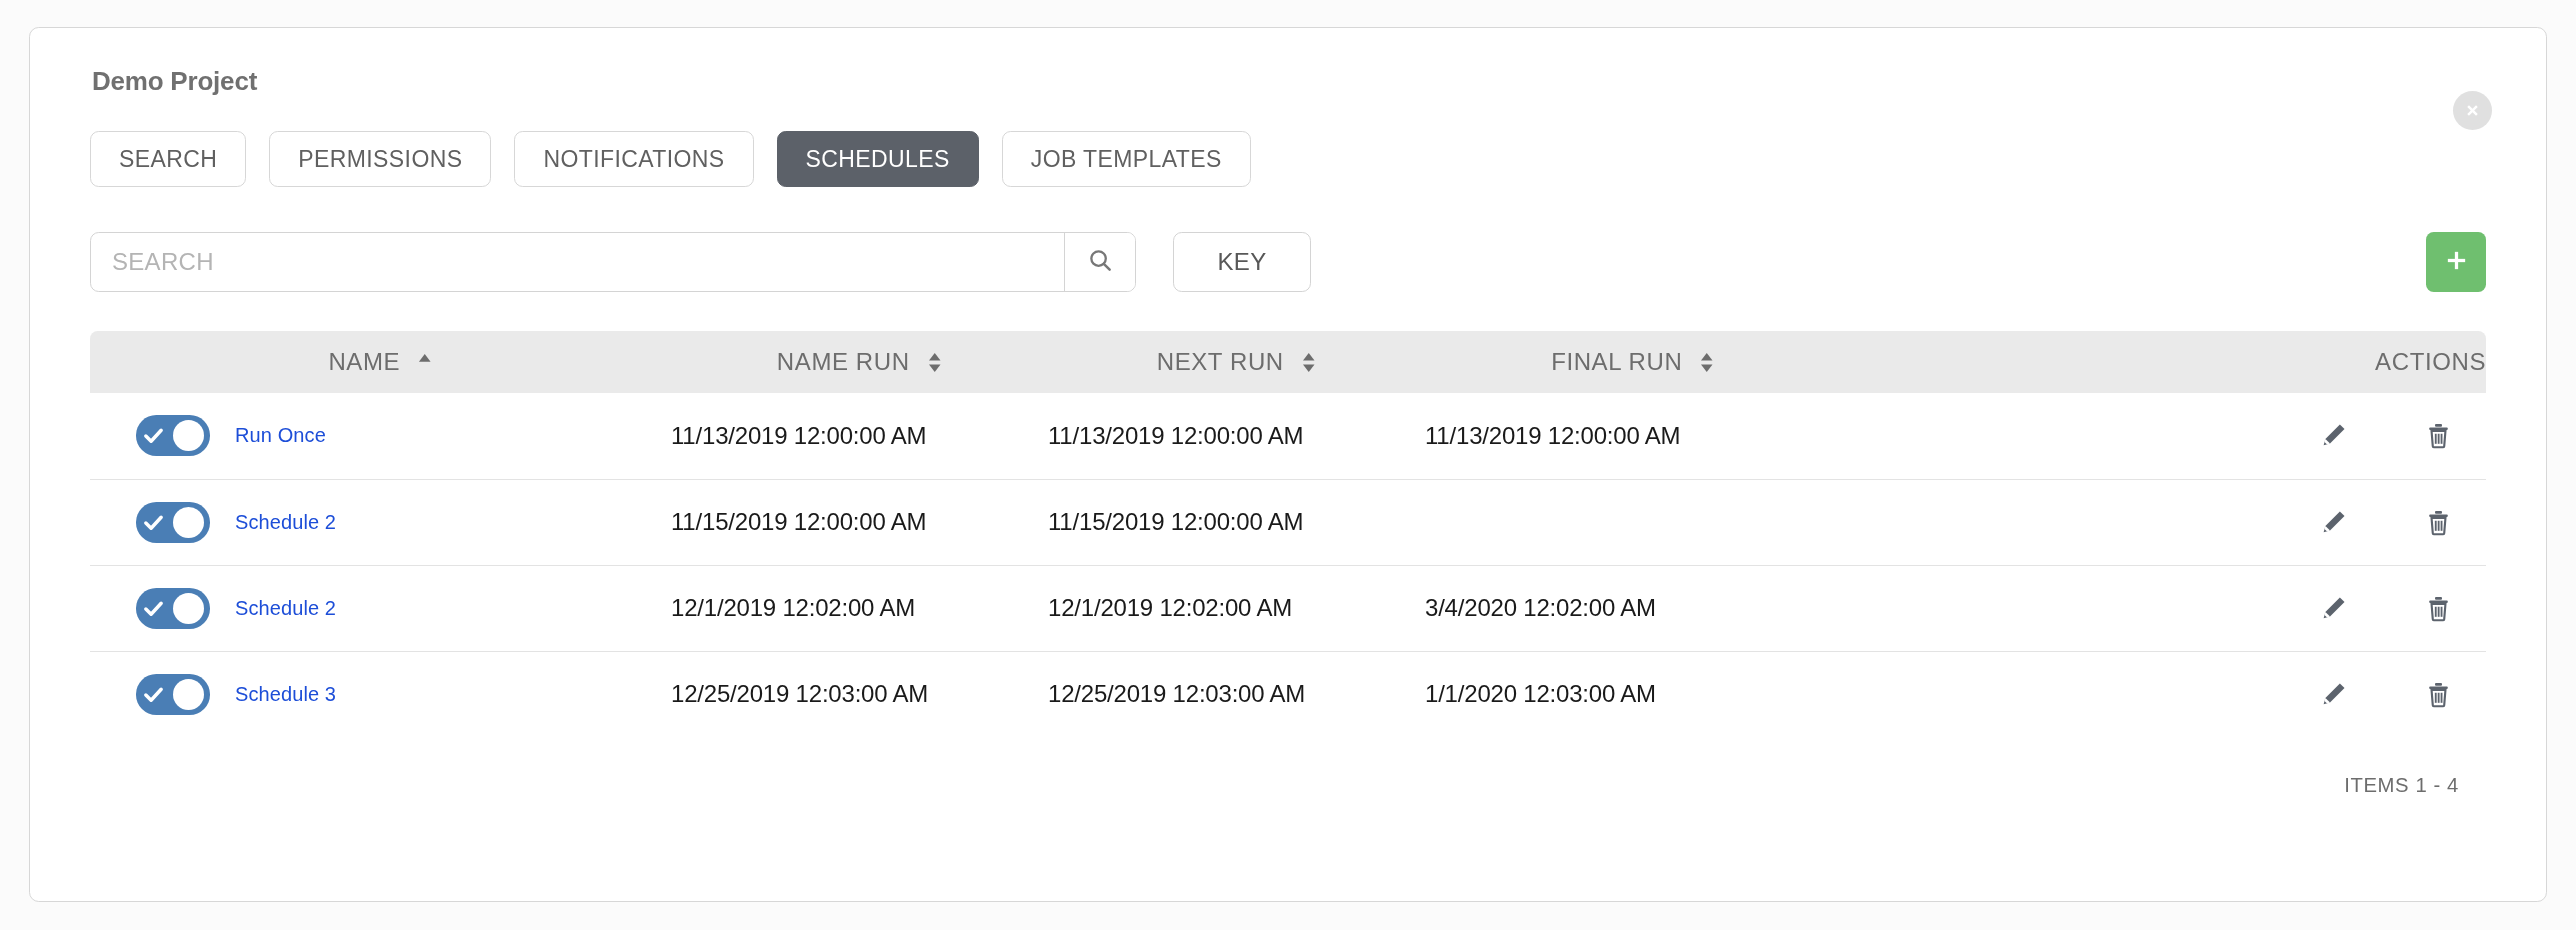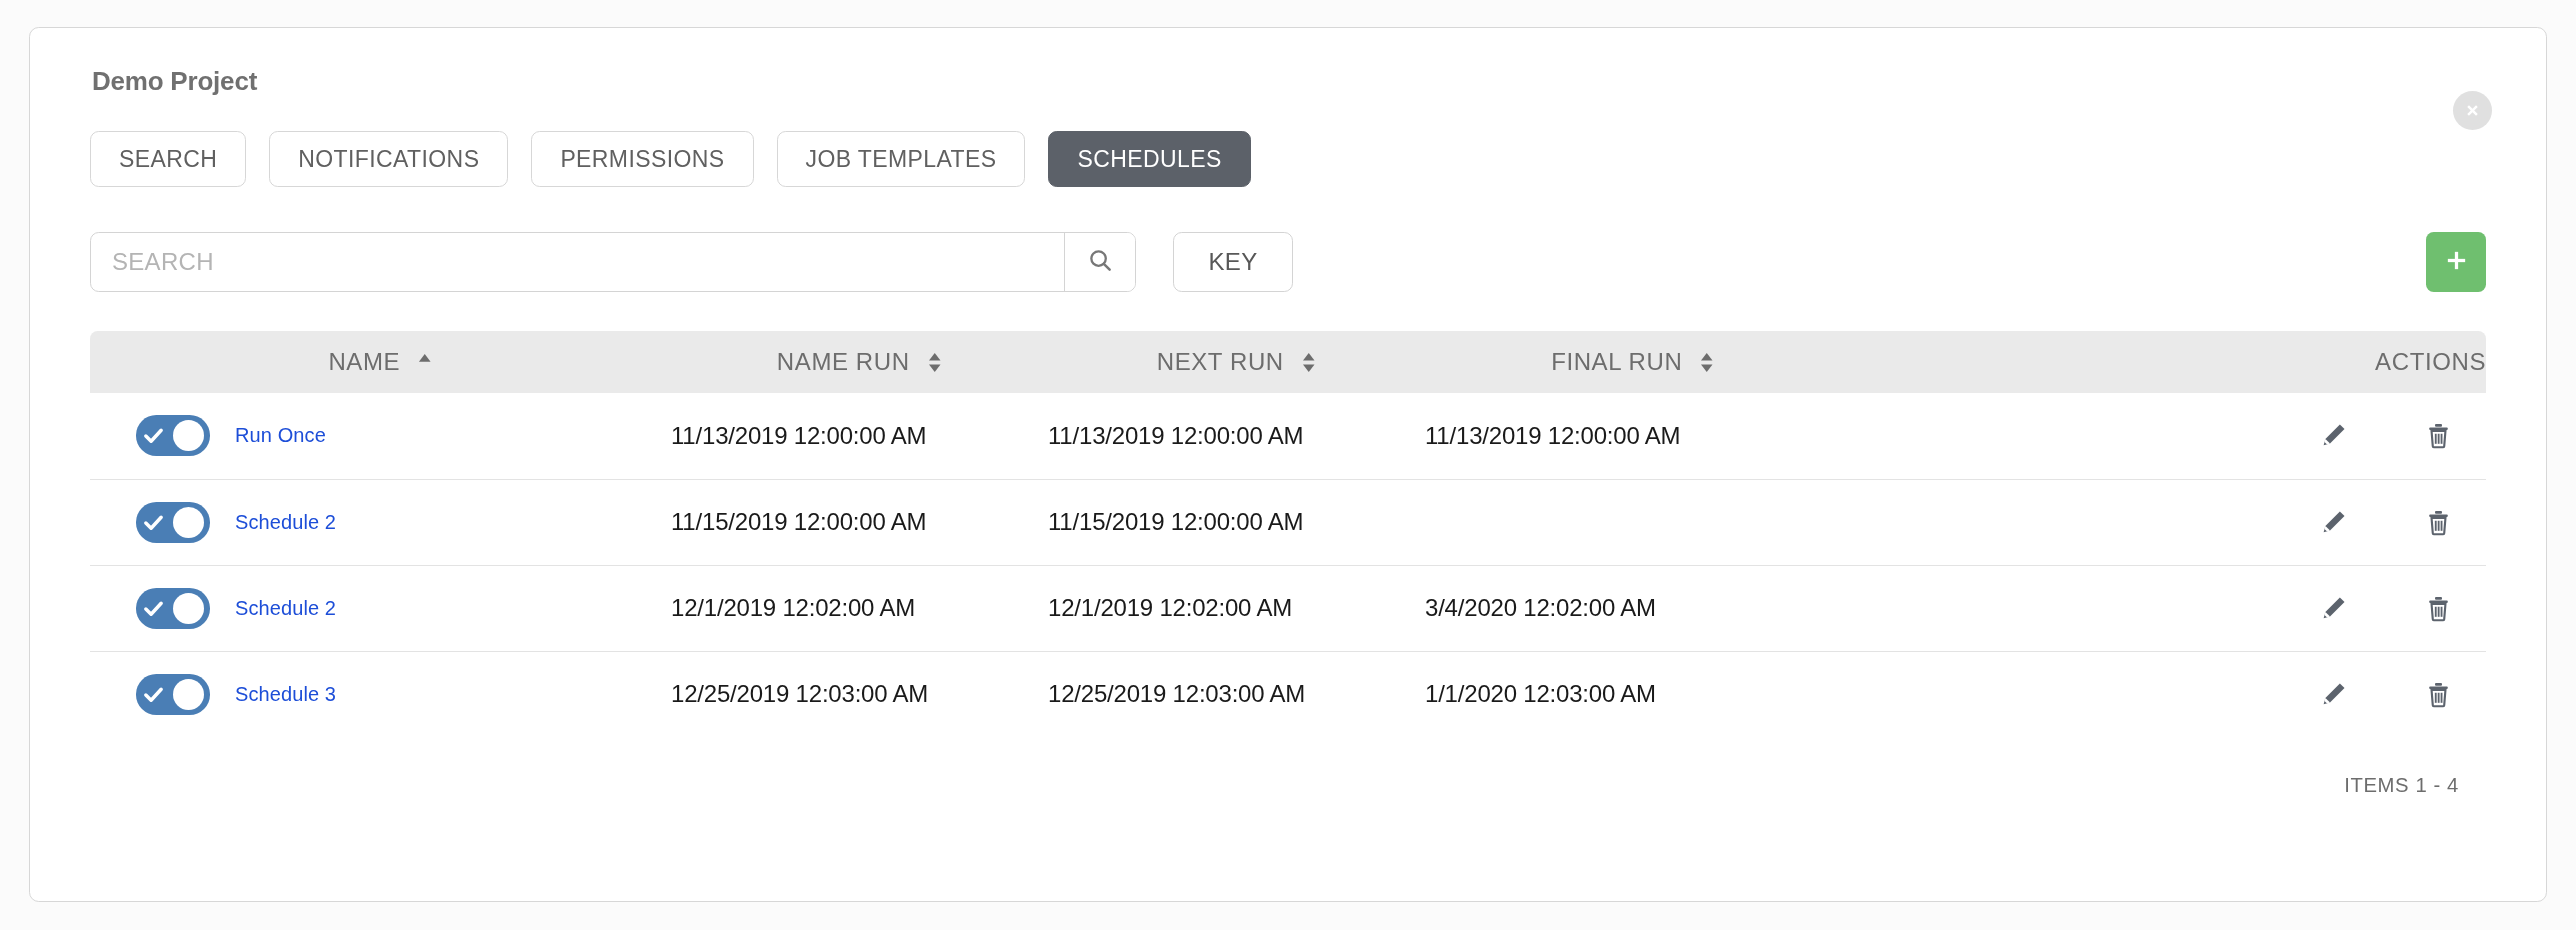--- a/index.html
+++ b/index.html
@@ -114,21 +114,21 @@
     border-left: 1.9px solid #d4d4d4;
     background: #fff;
     display: flex;
     align-items: center;
     justify-content: center;
     cursor: pointer;
   }
   .key-btn {
     box-sizing: border-box;
     margin-left: 37px;
-    width: 120px;
+    width: 138px;
     height: 60px;
     border: 1.9px solid #d4d4d4;
     border-radius: 8.7px;
     background: #fff;
     color: #585858;
     font-size: 24px;
     letter-spacing: 0.4px;
     display: flex;
     align-items: center;
     justify-content: center;
@@ -245,24 +245,24 @@
     <div class="close-icon">
       <svg width="21" height="21" viewBox="0 0 22 22" aria-hidden="true">
         <path d="M5.5 7.3 L7.3 5.5 L11 9.2 L14.7 5.5 L16.5 7.3 L12.8 11 L16.5 14.7 L14.7 16.5 L11 12.8 L7.3 16.5 L5.5 14.7 L9.2 11 Z" fill="#ffffff"></path>
       </svg>
     </div>
 
     <div class="title">Demo Project</div>
 
     <div class="tabs">
       <div class="tab">SEARCH</div>
+      <div class="tab">PERMISSIONS</div>
       <div class="tab">NOTIFICATIONS</div>
-      <div class="tab">PERMISSIONS</div>
+      <div class="tab active">SCHEDULES</div>
       <div class="tab">JOB TEMPLATES</div>
-      <div class="tab active">SCHEDULES</div>
     </div>
 
     <div class="toolbar">
       <div class="search-wrap">
         <input class="search-input" type="text" placeholder="SEARCH" style="">
         <button class="search-btn">
           <span>
             <svg width="27" height="27" viewBox="0 0 28 28" aria-hidden="true">
               <circle cx="12" cy="12" r="7.5" fill="none" stroke="#777" stroke-width="2.4"></circle>
               <line x1="17.4" y1="17.4" x2="23.5" y2="23.5" stroke="#777" stroke-width="2.6" stroke-linecap="round"></line>

